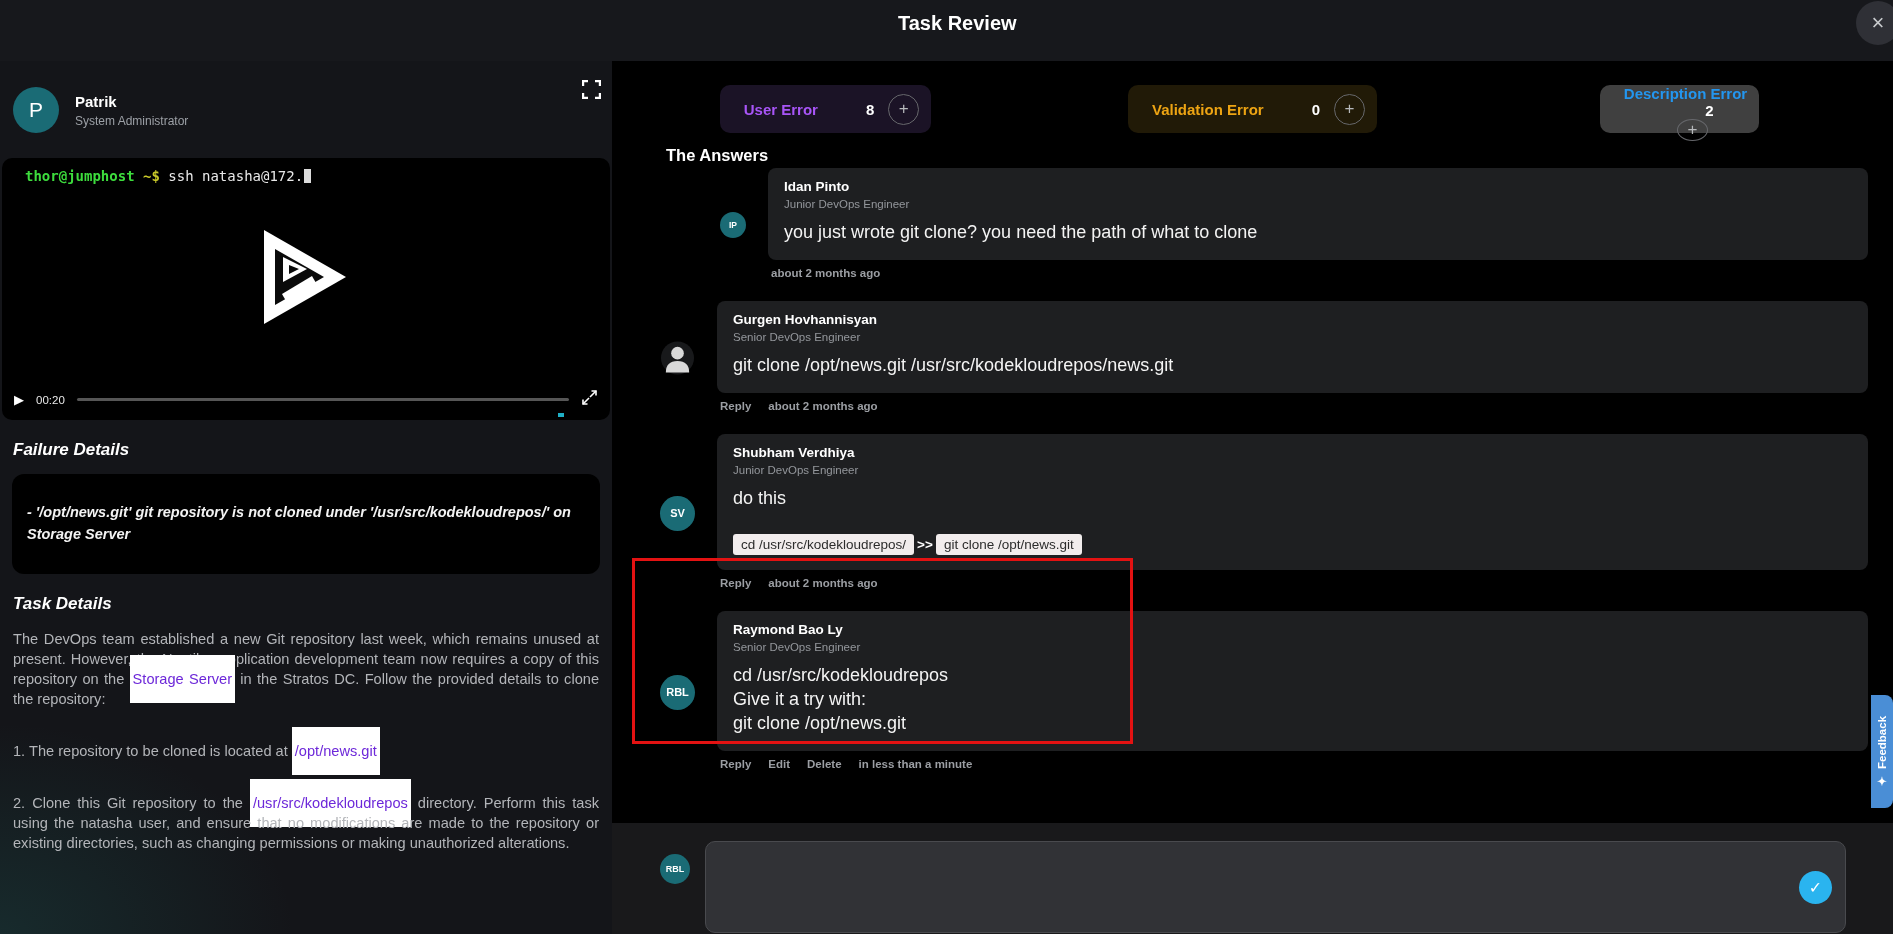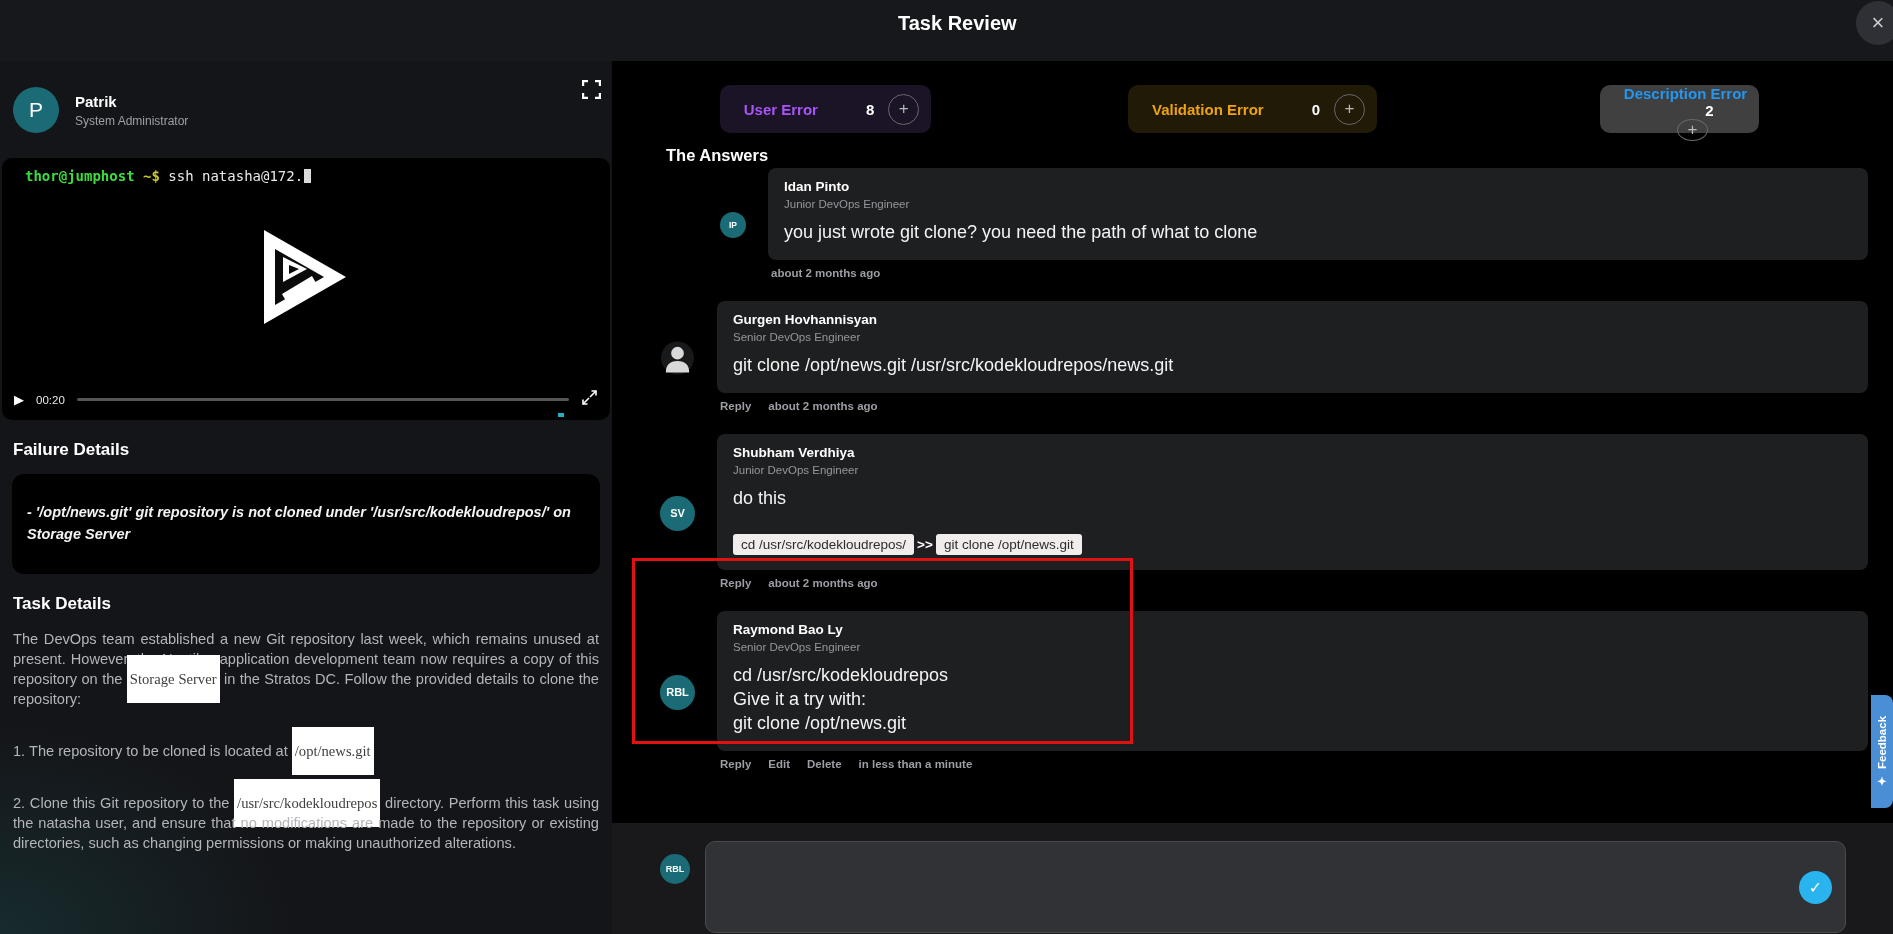--- a/index.html
+++ b/index.html
@@ -31,26 +31,26 @@
   .t-cmd  { color:#e8e8e8; }
   .t-cursor { display:inline-block; width:7px; height:14px; background:#dcdcdc; vertical-align:-2px; margin-left:1px; }
   .media-logo { position:absolute; left:50%; top:46%; transform:translate(-50%,-50%); }
   .controls { position:absolute; left:12px; right:12px; bottom:10px; display:flex; align-items:center; gap:12px; }
   .play-glyph { color:#fff; font-size:13px; cursor:pointer; }
   .time-label { color:#e8e8e8; font-size:11.5px; }
   .progress { flex:1; height:3px; background:#565656; border-radius:2px; cursor:pointer; }
   .fs-toggle { cursor:pointer; }
   .resize-dot { position:absolute; right:46px; bottom:3px; width:6px; height:4px; background:#1fb0c6; }
 
-  .section-h { margin:20px 0 0 13px; font-size:17px; font-weight:bold; color:#fff; }
+  .section-h { margin:20px 0 0 13px; font-size:17px; font-weight:bold; color:#fff;font-style:italic; }
   .failure-box { margin:14px 12px 0; background:#000; border-radius:12px; padding:28px 15px;
                  color:#f3f3f3; font-weight:bold; font-size:14.5px; line-height:1.5;font-style:italic; }
   .task-para { margin:15px 13px 0; color:#b3b5b9; font-size:14.6px; line-height:1.38; text-align:justify; }
   .task-para.space { margin-top:32px; }
-  .hl { background:#fff; color:#404040; padding:16px 3px;font-family:Liberation Serif, serif; }
+  .hl { background:#fff; color:#6d28d9; padding:16px 3px; }
 
   
   .right-panel { position:absolute; top:64px; left:612px; width:1281px; height:873px; background:#000; }
   .badge-row { position:absolute; top:21px; left:0; width:100%; display:flex; }
   .badge-cell { flex:1; display:flex; justify-content:center; }
   .badge { display:flex; align-items:center; height:48px; border-radius:10px; padding:0 12px 0 24px; cursor:default; }
   .badge-label { font-size:15px; font-weight:bold; }
   .badge-count { color:#fff; font-size:15px; font-weight:bold; margin-left:48px; }
   .plus-btn { width:31px; height:31px; margin-left:14px; border:1px solid #66676b; border-radius:50%;
               color:#b7b9bc; font-size:17px; display:flex; align-items:center; justify-content:center; cursor:pointer; }

